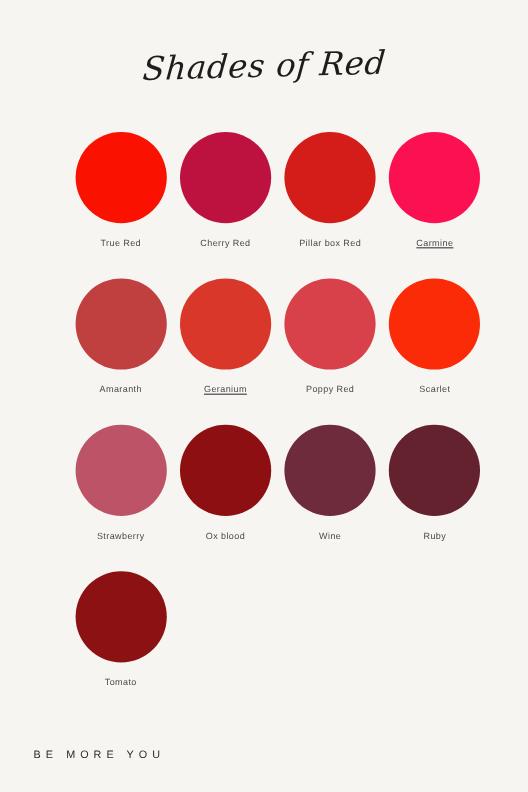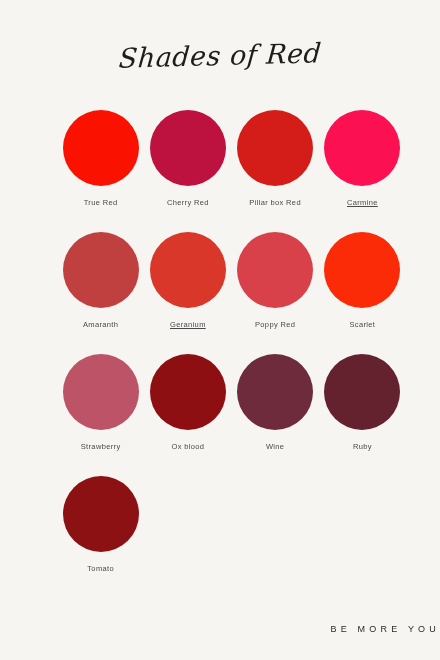--- a/index.html
+++ b/index.html
@@ -76,21 +76,22 @@
     text-align: center;
     white-space: nowrap;
   }
 
   
   .footer-area {
     height: 62px;
     flex: none;
     display: flex;
     align-items: center;
-    justify-content: flex-end;
+    justify-content: flex-start;
+    padding-left: 28px;
   }
   .footer-text {
     font-family: "Liberation Sans", sans-serif;
     font-size: 9px;
     font-weight: 400;
     letter-spacing: 4.2px;
     color: #2b2b2b;
     white-space: nowrap;
   }
 </style>

